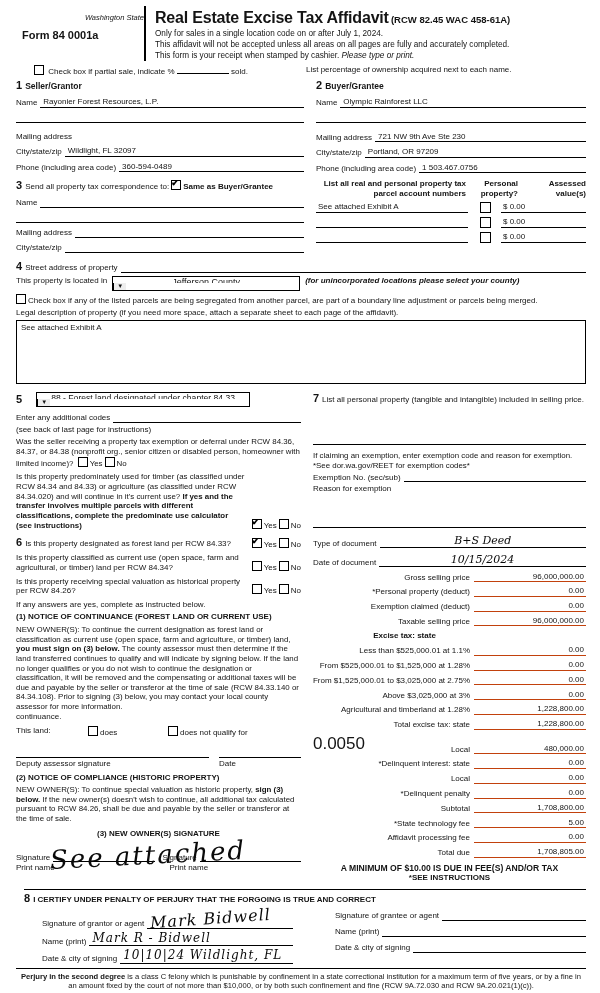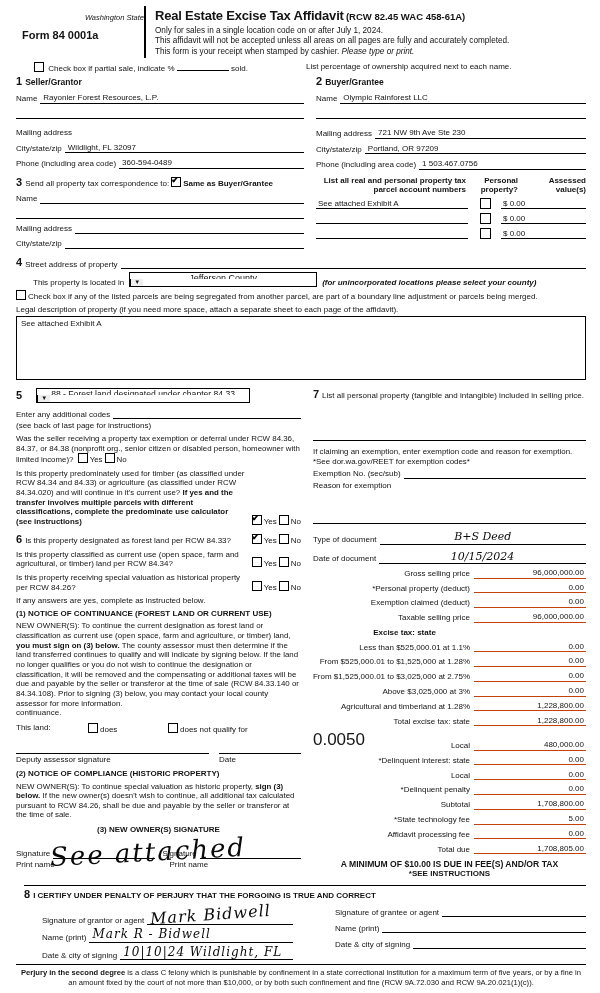--- a/index.html
+++ b/index.html
@@ -12,21 +12,21 @@
   
   .hdr{display:flex;align-items:stretch;margin-bottom:4px;}
   .hdr-logo{width:128px;padding-top:6px;}
   .logo-row{display:flex;align-items:center;}
   .logo-txt{text-align:left;}
   .dept-small{font-size:7.5px;margin-left:8px;}
   .dept-big{font-size:17px;font-weight:bold;letter-spacing:0.2px;line-height:0.9;}
   .dept-state{font-size:7.5px;font-style:italic;text-align:right;margin-top:1px;}
   .form-no{font-size:11px;font-weight:bold;margin-top:7px;margin-left:6px;}
   .hdr-main{flex:1;border-left:2px solid #000;padding-left:9px;padding-top:2px;}
-  .title{font-size:13px;font-weight:bold;letter-spacing:-0.2px;}
+  .title{font-size:16px;font-weight:bold;letter-spacing:-0.2px;}
   .title-ref{font-size:9.5px;font-weight:bold;}
   .hdr-sub{font-size:8.2px;margin-top:2px;line-height:1.3;}
   
   .cb{display:inline-block;width:8px;height:8px;border:1.2px solid #000;position:relative;vertical-align:-1px;margin:0 2px 0 2px;background:#fff;}
   .cb.checked::after{content:"✔";position:absolute;left:-1px;top:-3px;font-size:9px;font-weight:bold;color:#000;}
   .u{display:inline-block;border-bottom:1px solid #000;}
   .frow{display:flex;align-items:flex-end;margin-top:5px;}
   .flabel{white-space:nowrap;margin-right:3px;}
   .fline{flex:1;border-bottom:1px solid #000;min-height:9px;padding:0 3px;}
   .cols{display:flex;gap:12px;}
@@ -186,21 +186,21 @@
       </div>
     </div>
   </div>
 
   <div style="margin-top:7px;">
     <div class="frow" style="margin-top:0;">
         <span class="num">4</span>
         <span class="flabel">Street address of property</span>
         <span class="fline"></span>
       </div>
-    <div style="margin-top:3px;display:flex;align-items:flex-end;margin-left:17px;">
+    <div style="margin-top:3px;display:flex;align-items:flex-start;">
       <span>This property is located in</span>
       <span class="select" style="width:186px;margin:0 5px;">
         <span class="txt" style="flex:1;font-size:9px;">Jefferson County</span>
         <span class="arrow">▼</span>
       </span>
       <span class="bi">(for unincorporated locations please select your county)</span>
     </div>
     <div style="margin-top:3px;"><span class="cb" style="margin-left:0;"></span><span>Check box if any of the listed parcels are being segregated from another parcel, are part of a boundary line adjustment or parcels being merged.</span></div>
     <div style="margin-top:3px;">Legal description of property (if you need more space, attach a separate sheet to each page of the affidavit).</div>
     <div class="legalbox">See attached Exhibit A</div>

